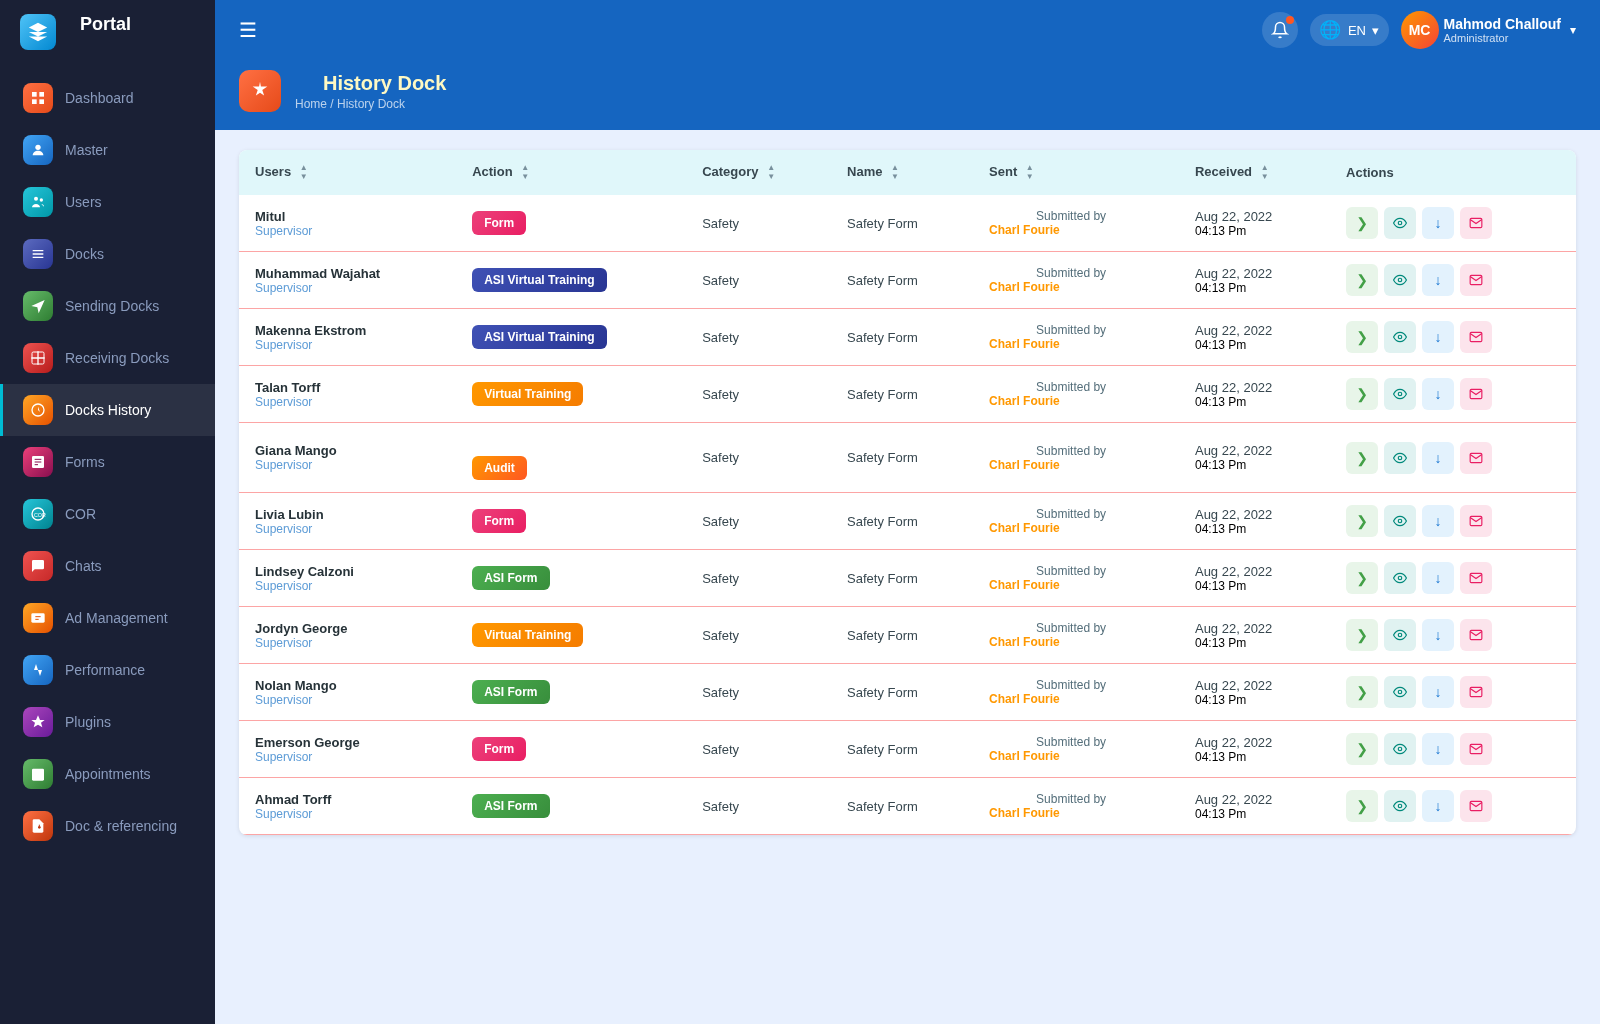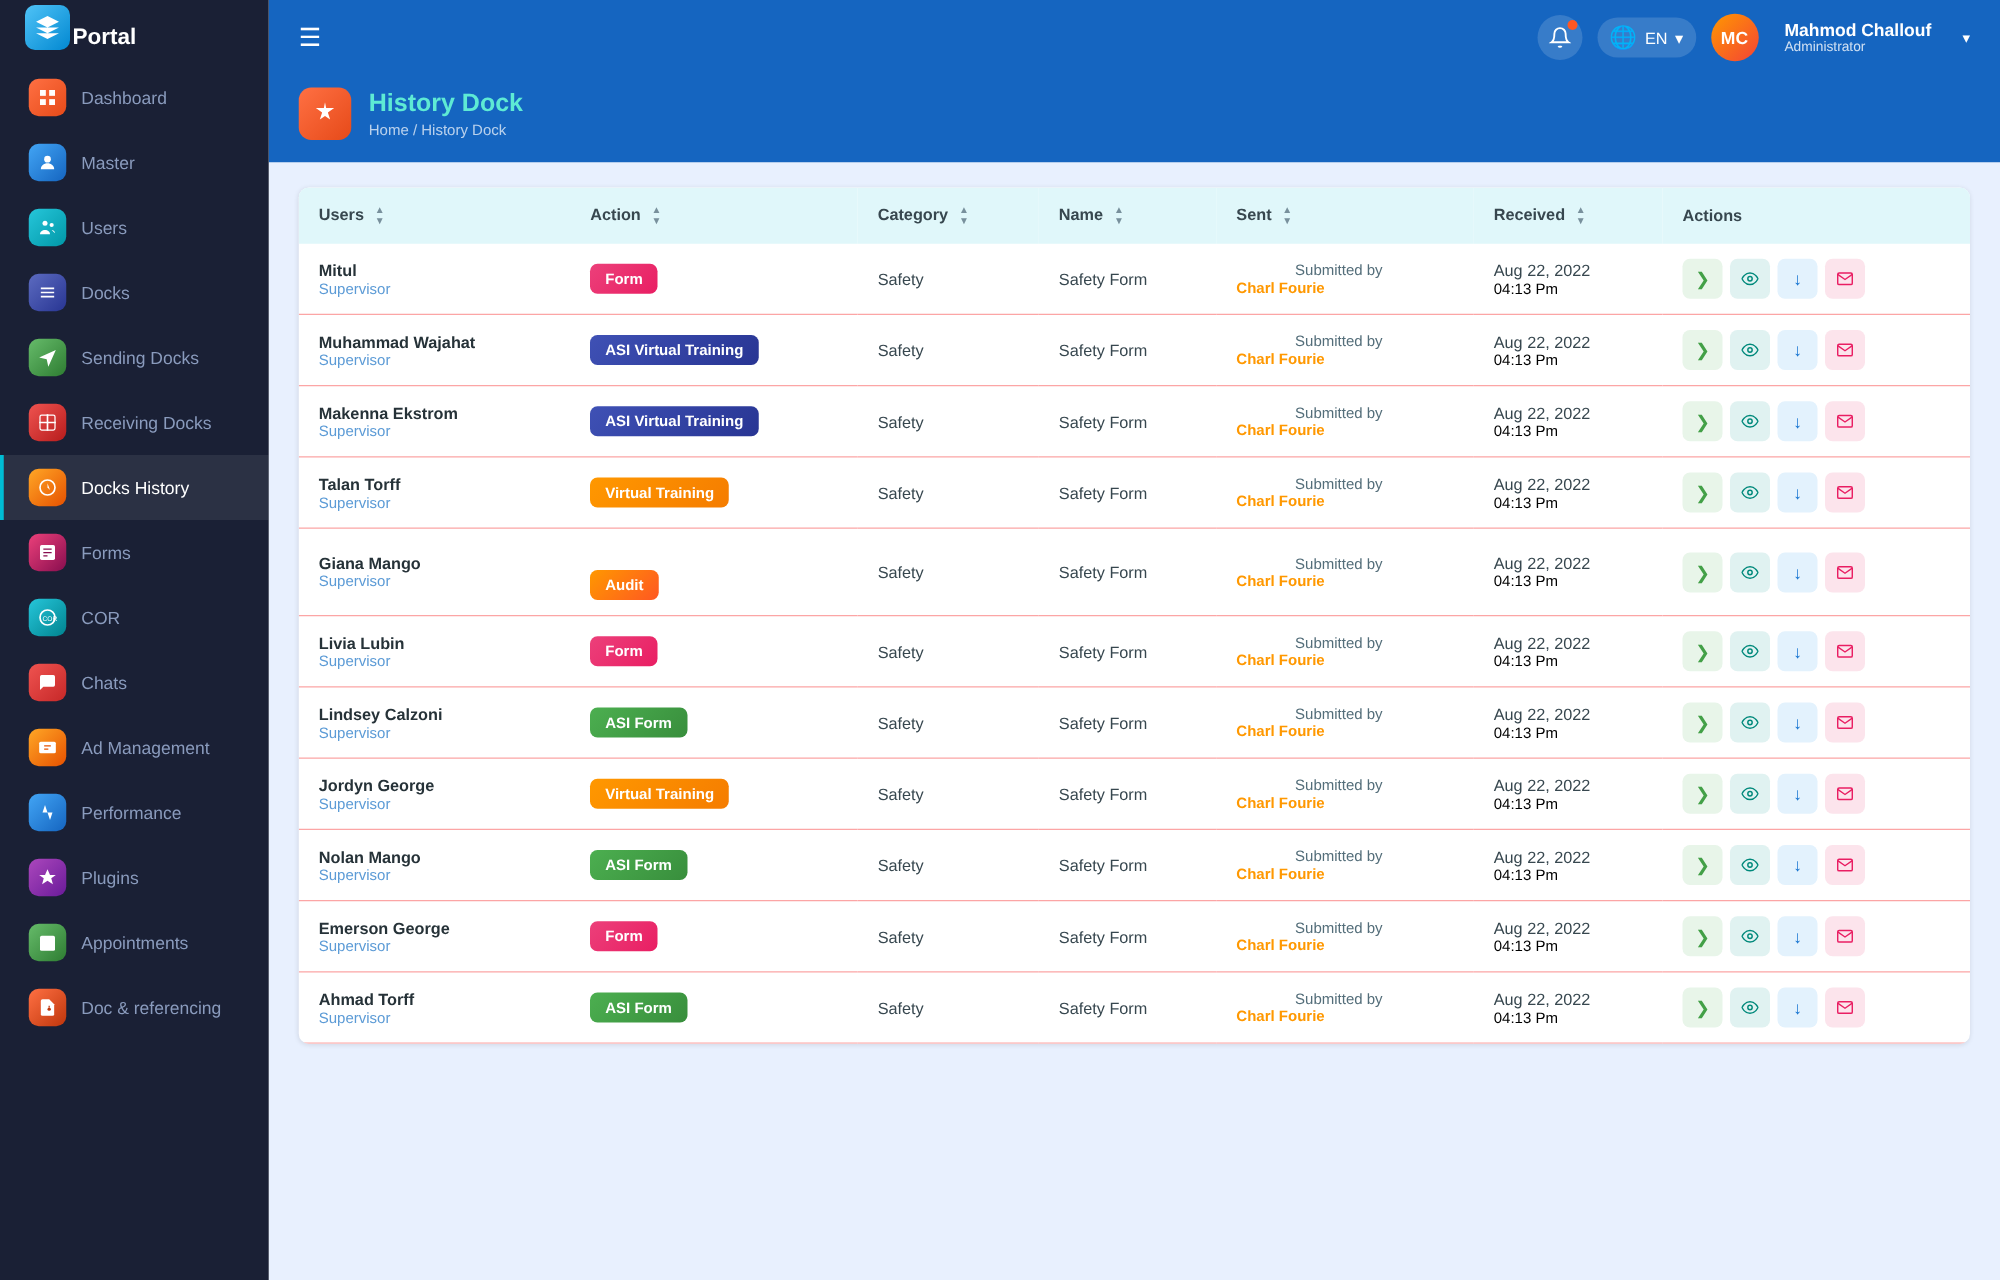--- a/index.html
+++ b/index.html
@@ -10,23 +10,23 @@
       width: 215px;
       background: #1a2035;
       display: flex;
       flex-direction: column;
       flex-shrink: 0;
       overflow-y: auto;
       height: 100vh;
     }
     .sidebar-logo {
       display: flex;
-      align-items: flex-end;
-      padding: 4px 20px;
-      gap: 2px;
+      align-items: flex-start;
+      padding: 14px 20px;
+      gap: 24px;
     }
     .logo-icon {
       width: 36px; height: 36px;
       background: linear-gradient(135deg, #4fc3f7, #0288d1);
       border-radius: 8px;
       display: flex; align-items: center; justify-content: center;
     }
     .logo-icon svg { width: 22px; height: 22px; fill: white; }
     .logo-text { color: white; font-size: 18px; font-weight: 700; }
 
@@ -75,21 +75,21 @@
       background: #ff5722;
     }
     .lang-btn {
       display: flex; align-items: center; gap: 6px;
       background: rgba(255,255,255,0.15);
       border-radius: 20px; padding: 5px 10px;
       cursor: pointer; color: white; font-size: 13px;
     }
     .globe-icon { font-size: 18px; }
     .user-info {
-      display: flex; align-items: center; gap: 21px;
+      display: flex; align-items: center; gap: 5px;
       cursor: pointer;
     }
     .avatar {
       width: 38px; height: 38px; border-radius: 50%;
       background: linear-gradient(135deg, #ff9800, #f44336);
       display: flex; align-items: center; justify-content: center;
       color: white; font-weight: bold; font-size: 14px;
       overflow: hidden;
     }
     .user-text { color: white; }
@@ -103,21 +103,21 @@
       padding: 10px 24px 18px;
       flex-shrink: 0;
     }
     .page-title-row { display: flex; align-items: center; gap: 14px; }
     .page-title-icon {
       width: 42px; height: 42px; border-radius: 10px;
       background: linear-gradient(135deg, #ff7043, #e64a19);
       display: flex; align-items: center; justify-content: center;
     }
     .page-title-icon svg { width: 22px; height: 22px; fill: white; }
-    .page-title-text { color: #5eead4; font-size: 20px; font-weight: 700; }
+    .page-title-text { color: #fef9c3; font-size: 20px; font-weight: 700; margin-left: 28px; }
     .breadcrumb { color: rgba(255,255,255,0.7); font-size: 12px; margin-top: 2px; }
 
     
     .content {
       flex: 1;
       padding: 20px 24px;
       overflow-y: auto;
       background: #e8f0fe;
     }
 

